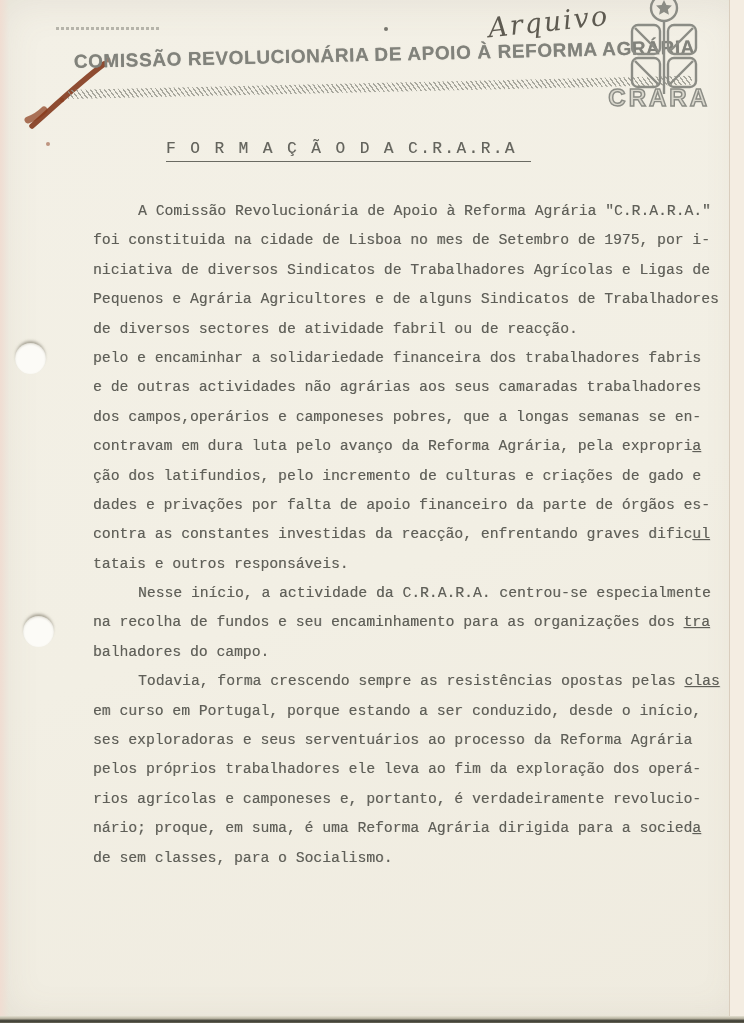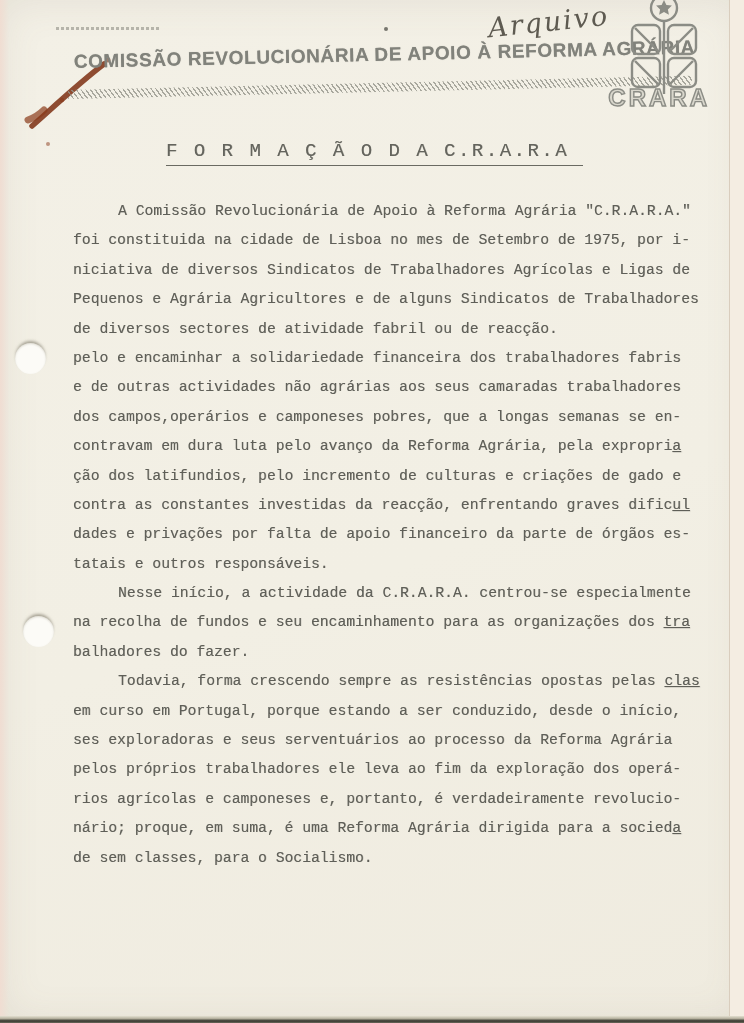--- a/index.html
+++ b/index.html
@@ -40,28 +40,28 @@
     background:repeating-linear-gradient(55deg,#95958b 0 1.3px,rgba(0,0,0,0) 1.3px 3.8px);}
   
   .logo{position:absolute;right:28px;top:-8px;width:104px;height:118px;}
   .logo svg{display:block;}
   .logo-text{position:absolute;right:34px;top:84px;
     font-family:"Liberation Sans","DejaVu Sans",sans-serif;
     font-weight:bold;font-size:24px;letter-spacing:3px;color:rgba(139,140,133,.25);
     -webkit-text-stroke:1.4px #8b8c85;}
   
   .doc-title{position:absolute;left:166px;top:140px;
-    font-size:19px;color:#64645d;letter-spacing:2.5px;white-space:nowrap;
+    font-size:16px;color:#64645d;letter-spacing:2.5px;white-space:nowrap;
     padding:0 14px 3px 0;border-bottom:1.4px solid #6a6a62;
     text-shadow:.4px .4px .5px rgba(100,100,93,.5);}
   
   .body-text{position:absolute;left:73px;top:197px;width:625px;
     font-size:14.7px;color:#5f5f58;
     text-shadow:.4px .4px .6px rgba(95,95,88,.45);}
-  .line{height:29.4px;line-height:29.4px;white-space:pre;}
+  .line{height:29.4px;line-height:29.4px;white-space:pre;margin-left:20px;}
   .line.first{text-indent:45px;}
   .line .u{text-decoration:underline;}
   
   .hole{position:absolute;width:31px;height:31px;border-radius:50%;
     background:#fcfbf7;
     box-shadow:0 -3px 3px -1px rgba(110,104,88,.55), inset 0 1px 2px rgba(150,142,122,.3);}
   .hole.h1{left:15px;top:343px;}
   .hole.h2{left:23px;top:616px;}
 </style>
 </head>
@@ -118,28 +118,28 @@
         <div class="line"><span>niciativa de diversos Sindicatos de Trabalhadores Agrícolas e Ligas de</span></div>
         <div class="line"><span>Pequenos e Agrária Agricultores e de alguns Sindicatos de Trabalhadores</span></div>
         <div class="line"><span>de diversos sectores de atividade fabril ou de reacção.</span></div>
       </div>
       <div>
         <div class="line"><span>pelo e encaminhar a solidariedade financeira dos trabalhadores fabris</span></div>
         <div class="line"><span>e de outras actividades não agrárias aos seus camaradas trabalhadores</span></div>
         <div class="line"><span>dos campos,operários e camponeses pobres, que a longas semanas se en-</span></div>
         <div class="line"><span>contravam em dura luta pelo avanço da Reforma Agrária, pela expropri</span><span class="u">a</span></div>
         <div class="line"><span>ção dos latifundios, pelo incremento de culturas e criações de gado e</span></div>
+        <div class="line"><span>dades e privações por falta de apoio financeiro da parte de órgãos es-</span></div>
         <div class="line"><span>contra as constantes investidas da reacção, enfrentando graves dific</span><span class="u">ul</span></div>
-        <div class="line"><span>dades e privações por falta de apoio financeiro da parte de órgãos es-</span></div>
         <div class="line"><span>tatais e outros responsáveis.</span></div>
       </div>
       <div>
         <div class="line first"><span>Nesse início, a actividade da C.R.A.R.A. centrou-se especialmente</span></div>
         <div class="line"><span>na recolha de fundos e seu encaminhamento para as organizações dos </span><span class="u">tra</span></div>
-        <div class="line"><span>balhadores do fazer.</span></div>
+        <div class="line"><span>balhadores do campo.</span></div>
       </div>
       <div>
         <div class="line first"><span>Todavia, forma crescendo sempre as resistências opostas pelas </span><span class="u">clas</span></div>
         <div class="line"><span>em curso em Portugal, porque estando a ser conduzido, desde o início,</span></div>
         <div class="line"><span>ses exploradoras e seus serventuários ao processo da Reforma Agrária</span></div>
         <div class="line"><span>pelos próprios trabalhadores ele leva ao fim da exploração dos operá-</span></div>
         <div class="line"><span>rios agrícolas e camponeses e, portanto, é verdadeiramente revolucio-</span></div>
         <div class="line"><span>nário; proque, em suma, é uma Reforma Agrária dirigida para a socied</span><span class="u">a</span></div>
         <div class="line"><span>de sem classes, para o Socialismo.</span></div>
       </div>

